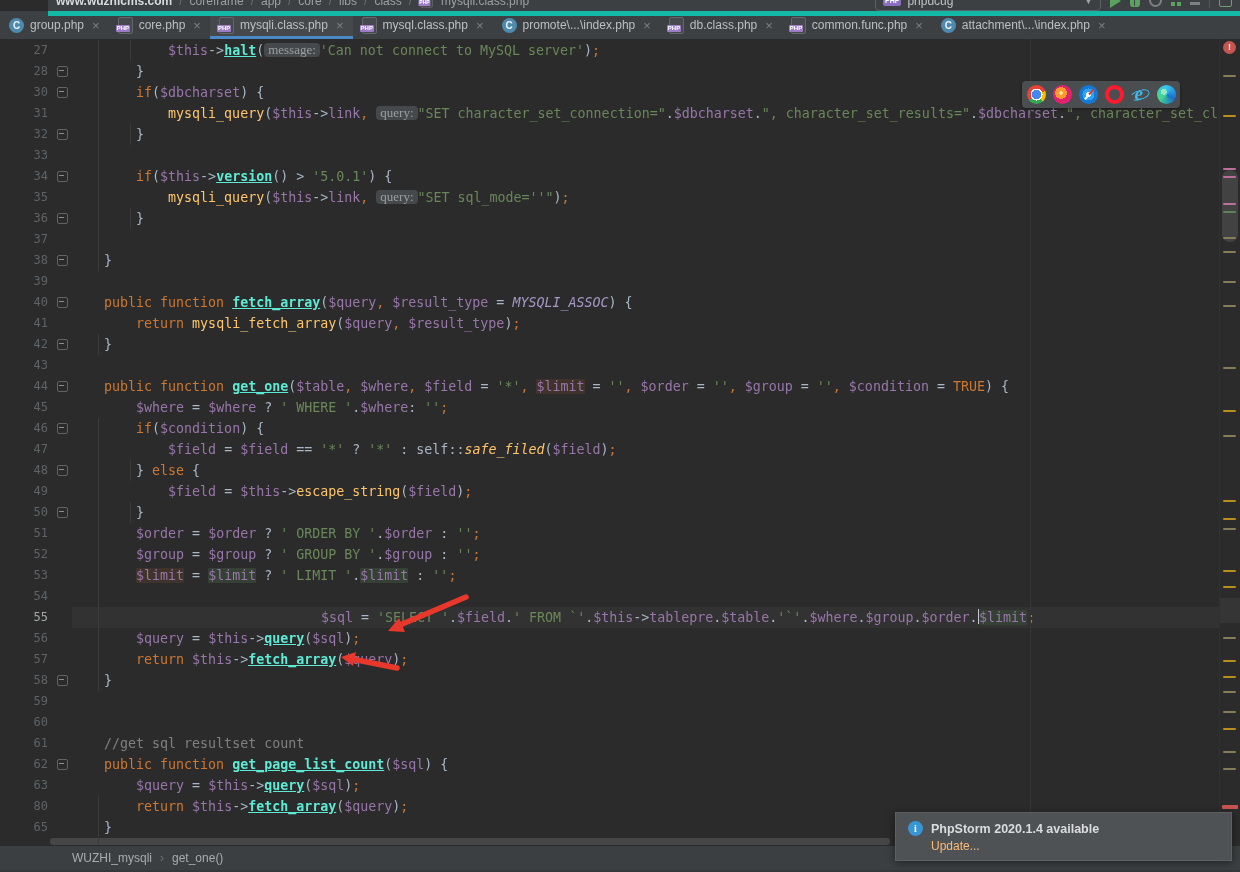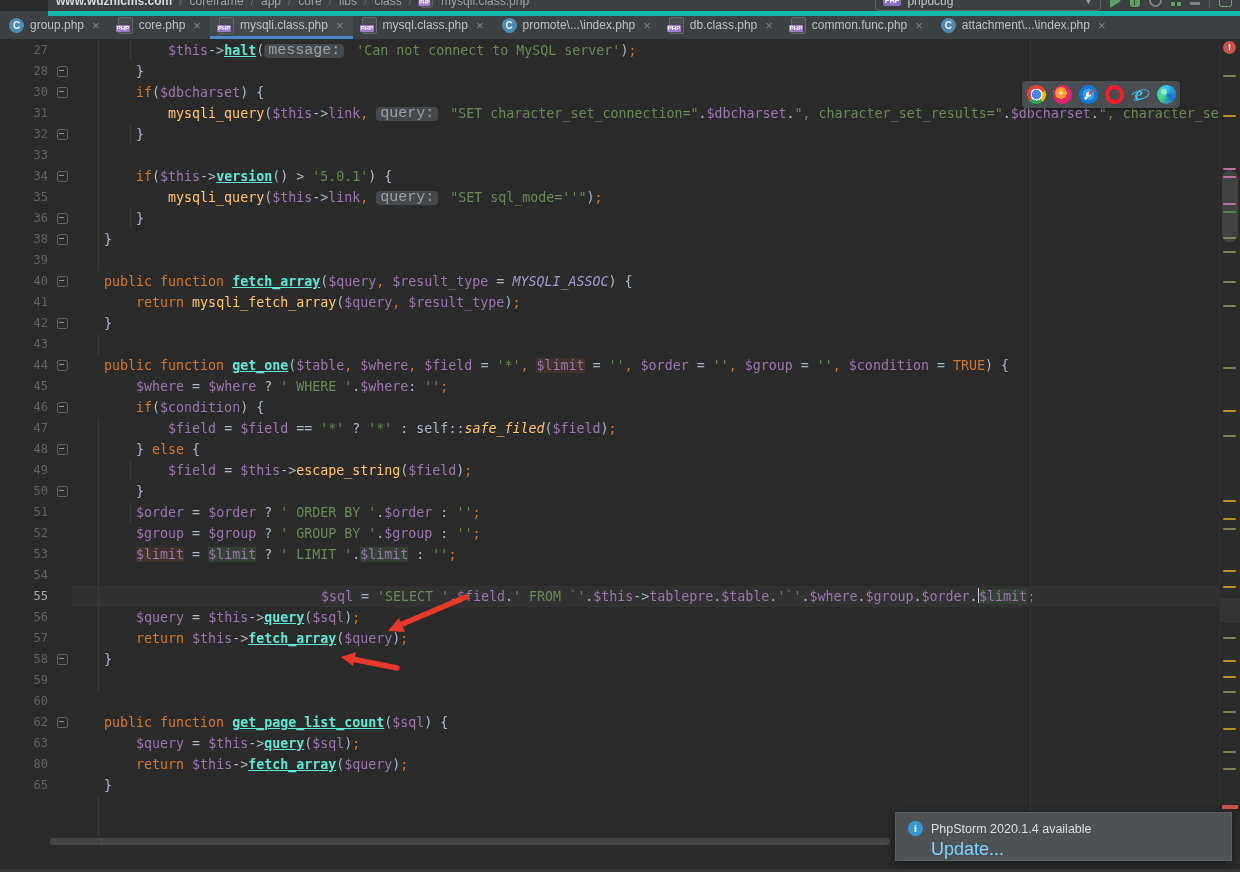--- a/index.html
+++ b/index.html
@@ -67,23 +67,23 @@
   .tk-k{color:#CC7832;}
   .tk-s{color:#6A8759;}
   .tk-v{color:#9876AA;}
   .tk-f{color:#FFC66D;}
   .tk-fb{color:#5eead4;font-weight:bold;text-decoration:underline;}
   .tk-fi{color:#FFC66D;font-style:italic;}
   .tk-c{color:#A598C5;font-style:italic;}
   .tk-m{color:#808080;}
   .hw{background:#40332B;border-radius:1px;}
   .hr{background:#344134;border-radius:1px;}
-  .tk-h{display:inline-block;background:#45494B;color:#9A9EA2;font-size:15px;
-        font-family:Liberation Mono, monospace;line-height:14px;padding:0 4px;border-radius:4px;
-        vertical-align:1px;margin-right:12px;}
+  .tk-h{display:inline-block;background:#45494B;color:#9A9EA2;font-size:13px;
+        font-family:Liberation Serif, serif;line-height:14px;padding:0 4px;border-radius:4px;
+        vertical-align:1px;margin-right:0;}
   .wavy,.wavyline{text-decoration-style:wavy;text-decoration-color:#4F8B4F;
         text-underline-offset:3px;text-decoration-skip-ink:none;}
   .caret-tk{display:inline-block;width:1.5px;height:15px;background:#C5C8CA;vertical-align:-2px;}
   .guide{position:absolute;width:1px;background:#3B3B3B;}
   .mguide{position:absolute;left:1030px;top:0;height:806px;width:1px;background:#363636;}
   .hscroll{position:absolute;left:50px;top:799px;width:840px;height:7px;
            background:rgba(169,169,169,0.22);border-radius:3px;}
 
   
   .stripe{position:absolute;top:39px;right:0;width:20px;height:806px;background:#2B2B2B;
@@ -127,22 +127,22 @@
   .crumb-sep{color:#6E7174;}
   .statusstrip{position:absolute;left:0;right:0;top:869px;height:3px;background:#353739;}
 
   
   .notif{position:absolute;left:895px;top:812px;width:337px;height:49px;background:#4E5254;
          border:1px solid #5C6062;box-shadow:0 2px 8px rgba(0,0,0,.45);z-index:5;
          padding:8px 10px 6px 12px;box-sizing:border-box;}
   .notif-row{display:flex;align-items:center;gap:8px;}
   .info-ic{width:15px;height:15px;border-radius:50%;background:#3896D3;color:#fff;text-align:center;
            font-size:10px;font-weight:bold;line-height:15px;font-family:"Liberation Serif",serif;flex:none;}
-  .notif-title{font-size:12.5px;font-weight:normal;color:#DADCDE;}
-  .notif-link{margin-left:23px;margin-top:3px;font-size:18px;color:#7dd3fc;display:inline-block;}
+  .notif-title{font-size:12.5px;font-weight:bold;color:#DADCDE;}
+  .notif-link{margin-left:23px;margin-top:3px;font-size:12px;color:#fdba74;display:inline-block;}
 </style>
 </head>
 <body>
 
 <div class="app">
 
   <div class="topbar">
     <div class="topbar-inner">
       <div class="nav-bc">
           <span class="nav-item nav-root">www.wuzhicms.com</span>
@@ -227,20 +227,21 @@
     <div class="hscroll"></div>
   <div class="row"><div class="num">27</div><div class="fold"></div><div class="code">            <span><span class="tk-v">$this</span><span class="tk-p">-&gt;</span><span class="tk-fb">halt</span><span class="tk-p">(</span><span class="tk-h">message:</span><span class="tk-s">'Can not connect to MySQL server'</span><span class="tk-p">)</span><span class="tk-k">;</span></span></div></div>
       <div class="row"><div class="num">28</div><div class="fold"><span class="fi"></span></div><div class="code">        <span><span class="tk-p">}</span></span></div></div>
       <div class="row"><div class="num">30</div><div class="fold"><span class="fi"></span></div><div class="code">        <span><span class="tk-k">if</span><span class="tk-p">(</span><span class="tk-v">$dbcharset</span><span class="tk-p">) {</span></span></div></div>
       <div class="row"><div class="num">31</div><div class="fold"></div><div class="code">            <span><span class="tk-f">mysqli_query</span><span class="tk-p">(</span><span class="tk-v">$this</span><span class="tk-p">-&gt;</span><span class="tk-v">link</span><span class="tk-k">,</span><span class="tk-p"> </span><span class="tk-h">query:</span><span class="tk-s">"SET character_set_connection="</span><span class="tk-p">.</span><span class="tk-v">$dbcharset</span><span class="tk-p">.</span><span class="tk-s">", character_set_results="</span><span class="tk-p">.</span><span class="tk-v">$dbcharset</span><span class="tk-p">.</span><span class="tk-s">", character_set_client="</span></span></div></div>
       <div class="row"><div class="num">32</div><div class="fold"><span class="fi"></span></div><div class="code">        <span><span class="tk-p">}</span></span></div></div>
       <div class="row"><div class="num">33</div><div class="fold"></div><div class="code"><span></span></div></div>
       <div class="row"><div class="num">34</div><div class="fold"><span class="fi"></span></div><div class="code">        <span><span class="tk-k">if</span><span class="tk-p">(</span><span class="tk-v">$this</span><span class="tk-p">-&gt;</span><span class="tk-fb">version</span><span class="tk-p">() &gt; </span><span class="tk-s">'5.0.1'</span><span class="tk-p">) {</span></span></div></div>
       <div class="row"><div class="num">35</div><div class="fold"></div><div class="code">            <span><span class="tk-f">mysqli_query</span><span class="tk-p">(</span><span class="tk-v">$this</span><span class="tk-p">-&gt;</span><span class="tk-v">link</span><span class="tk-k">,</span><span class="tk-p"> </span><span class="tk-h">query:</span><span class="tk-s">"SET sql_mode=''"</span><span class="tk-p">)</span><span class="tk-k">;</span></span></div></div>
       <div class="row"><div class="num">36</div><div class="fold"><span class="fi"></span></div><div class="code">        <span><span class="tk-p">}</span></span></div></div>
+      <div class="row"><div class="num">37</div><div class="fold"></div><div class="code"><span></span></div></div>
       <div class="row"><div class="num">38</div><div class="fold"><span class="fi"></span></div><div class="code">    <span><span class="tk-p">}</span></span></div></div>
       <div class="row"><div class="num">39</div><div class="fold"></div><div class="code"><span></span></div></div>
       <div class="row"><div class="num">40</div><div class="fold"><span class="fi"></span></div><div class="code">    <span><span class="tk-k">public function </span><span class="tk-fb">fetch_array</span><span class="tk-p">(</span><span class="tk-v">$query</span><span class="tk-k">,</span><span class="tk-p"> </span><span class="tk-v">$result_type</span><span class="tk-p"> = </span><span class="tk-c">MYSQLI_ASSOC</span><span class="tk-p">) {</span></span></div></div>
       <div class="row"><div class="num">41</div><div class="fold"></div><div class="code">        <span><span class="tk-k">return</span><span class="tk-p"> </span><span class="tk-f">mysqli_fetch_array</span><span class="tk-p">(</span><span class="tk-v">$query</span><span class="tk-k">,</span><span class="tk-p"> </span><span class="tk-v">$result_type</span><span class="tk-p">)</span><span class="tk-k">;</span></span></div></div>
       <div class="row"><div class="num">42</div><div class="fold"><span class="fi"></span></div><div class="code">    <span><span class="tk-p">}</span></span></div></div>
       <div class="row"><div class="num">43</div><div class="fold"></div><div class="code"><span></span></div></div>
       <div class="row"><div class="num">44</div><div class="fold"><span class="fi"></span></div><div class="code">    <span><span class="tk-k">public function </span><span class="tk-fb">get_one</span><span class="tk-p">(</span><span class="tk-v">$table</span><span class="tk-k">,</span><span class="tk-p"> </span><span class="tk-v">$where</span><span class="tk-k">,</span><span class="tk-p"> </span><span class="tk-v">$field</span><span class="tk-p"> = </span><span class="tk-s">'*'</span><span class="tk-k">,</span><span class="tk-p"> </span><span class="tk-v hw">$limit</span><span class="tk-p"> = </span><span class="tk-s">''</span><span class="tk-k">,</span><span class="tk-p"> </span><span class="tk-v">$order</span><span class="tk-p"> = </span><span class="tk-s">''</span><span class="tk-k">,</span><span class="tk-p"> </span><span class="tk-v">$group</span><span class="tk-p"> = </span><span class="tk-s">''</span><span class="tk-k">,</span><span class="tk-p"> </span><span class="tk-v">$condition</span><span class="tk-p"> = </span><span class="tk-k">TRUE</span><span class="tk-p">) {</span></span></div></div>
       <div class="row"><div class="num">45</div><div class="fold"></div><div class="code">        <span class="wavyline"><span class="tk-v">$where</span><span class="tk-p"> = </span><span class="tk-v">$where</span><span class="tk-p"> ? </span><span class="tk-s">' WHERE '</span><span class="tk-p">.</span><span class="tk-v">$where</span><span class="tk-p">: </span><span class="tk-s">''</span><span class="tk-k">;</span></span></div></div>
       <div class="row"><div class="num">46</div><div class="fold"><span class="fi"></span></div><div class="code">        <span><span class="tk-k">if</span><span class="tk-p">(</span><span class="tk-v">$condition</span><span class="tk-p">) {</span></span></div></div>
       <div class="row"><div class="num">47</div><div class="fold"></div><div class="code">            <span><span class="tk-v">$field</span><span class="tk-p"> = </span><span class="tk-v">$field</span><span class="tk-p"> == </span><span class="tk-s">'*'</span><span class="tk-p"> ? </span><span class="tk-s">'*'</span><span class="tk-p"> : self</span><span class="tk-p">::</span><span class="tk-fi">safe_filed</span><span class="tk-p">(</span><span class="tk-v">$field</span><span class="tk-p">)</span><span class="tk-k">;</span></span></div></div>
@@ -250,20 +251,21 @@
       <div class="row"><div class="num">51</div><div class="fold"></div><div class="code">        <span><span class="tk-v">$order</span><span class="tk-p"> = </span><span class="tk-v">$order</span><span class="tk-p"> ? </span><span class="tk-s">' ORDER BY '</span><span class="tk-p">.</span><span class="tk-v">$order</span><span class="tk-p"> : </span><span class="tk-s">''</span><span class="tk-k">;</span></span></div></div>
       <div class="row"><div class="num">52</div><div class="fold"></div><div class="code">        <span><span class="tk-v">$group</span><span class="tk-p"> = </span><span class="tk-v">$group</span><span class="tk-p"> ? </span><span class="tk-s">' GROUP BY '</span><span class="tk-p">.</span><span class="tk-v">$group</span><span class="tk-p"> : </span><span class="tk-s">''</span><span class="tk-k">;</span></span></div></div>
       <div class="row"><div class="num">53</div><div class="fold"></div><div class="code">        <span><span class="tk-v hw">$limit</span><span class="tk-p"> = </span><span class="tk-v hr">$limit</span><span class="tk-p"> ? </span><span class="tk-s">' LIMIT '</span><span class="tk-p">.</span><span class="tk-v hr">$limit</span><span class="tk-p"> : </span><span class="tk-s">''</span><span class="tk-k">;</span></span></div></div>
       <div class="row"><div class="num">54</div><div class="fold"></div><div class="code"><span></span></div></div>
       <div class="row cur"><div class="num">55</div><div class="fold"></div><div class="code">        <span><span class="tk-v">$sql</span><span class="tk-p"> = </span><span class="tk-s">'SELECT '</span><span class="tk-p">.</span><span class="tk-v">$field</span><span class="tk-p">.</span><span class="tk-s">' FROM `'</span><span class="tk-p">.</span><span class="tk-v">$this</span><span class="tk-p">-&gt;</span><span class="tk-v">tablepre</span><span class="tk-p">.</span><span class="tk-v">$table</span><span class="tk-p">.</span><span class="tk-s">'`'</span><span class="tk-p">.</span><span class="tk-v">$where</span><span class="tk-p">.</span><span class="tk-v">$group</span><span class="tk-p">.</span><span class="tk-v">$order</span><span class="tk-p">.</span><span class="caret-tk"></span><span class="tk-v hr">$limit</span><span class="tk-k">;</span></span></div></div>
       <div class="row"><div class="num">56</div><div class="fold"></div><div class="code">        <span><span class="tk-v">$query</span><span class="tk-p"> = </span><span class="tk-v">$this</span><span class="tk-p">-&gt;</span><span class="tk-fb">query</span><span class="tk-p">(</span><span class="tk-v">$sql</span><span class="tk-p">)</span><span class="tk-k">;</span></span></div></div>
       <div class="row"><div class="num">57</div><div class="fold"></div><div class="code">        <span><span class="tk-k">return</span><span class="tk-p"> </span><span class="tk-v">$this</span><span class="tk-p">-&gt;</span><span class="tk-fb">fetch_array</span><span class="tk-p">(</span><span class="tk-v">$query</span><span class="tk-p">)</span><span class="tk-k">;</span></span></div></div>
       <div class="row"><div class="num">58</div><div class="fold"><span class="fi"></span></div><div class="code">    <span><span class="tk-p">}</span></span></div></div>
       <div class="row"><div class="num">59</div><div class="fold"></div><div class="code"><span></span></div></div>
       <div class="row"><div class="num">60</div><div class="fold"></div><div class="code"><span></span></div></div>
+      <div class="row"><div class="num">61</div><div class="fold"></div><div class="code">    <span><span class="tk-m">//get sql </span><span class="tk-m wavy">resultset</span><span class="tk-m"> count</span></span></div></div>
       <div class="row"><div class="num">62</div><div class="fold"><span class="fi"></span></div><div class="code">    <span><span class="tk-k">public function </span><span class="tk-fb">get_page_list_count</span><span class="tk-p">(</span><span class="tk-v">$sql</span><span class="tk-p">) {</span></span></div></div>
       <div class="row"><div class="num">63</div><div class="fold"></div><div class="code">        <span><span class="tk-v">$query</span><span class="tk-p"> = </span><span class="tk-v">$this</span><span class="tk-p">-&gt;</span><span class="tk-fb">query</span><span class="tk-p">(</span><span class="tk-v">$sql</span><span class="tk-p">)</span><span class="tk-k">;</span></span></div></div>
       <div class="row"><div class="num">80</div><div class="fold"></div><div class="code">        <span><span class="tk-k">return</span><span class="tk-p"> </span><span class="tk-v">$this</span><span class="tk-p">-&gt;</span><span class="tk-fb">fetch_array</span><span class="tk-p">(</span><span class="tk-v">$query</span><span class="tk-p">)</span><span class="tk-k">;</span></span></div></div>
       <div class="row"><div class="num">65</div><div class="fold"></div><div class="code">    <span><span class="tk-p">}</span></span></div></div>
       <div class="guide" style="left: 98px; top: 1px; height: 231px;"></div>
       <div class="guide" style="left: 98px; top: 295px; height: 21px;"></div>
       <div class="guide" style="left: 98px; top: 379px; height: 273px;"></div>
       <div class="guide" style="left: 98px; top: 757px; height: 49px;"></div>
       <div class="guide" style="left: 130px; top: 1px; height: 21px;"></div>
       <div class="guide" style="left: 130px; top: 85px; height: 21px;"></div>
@@ -314,20 +316,25 @@
       <span class="bicon bi-edge"></span>
     </div>
 
   <svg class="arrows" viewBox="0 0 1240 872">
       <line x1="466" y1="597" x2="400" y2="625" stroke="#E8372B" stroke-width="5.5" stroke-linecap="round"></line>
       <polygon points="388,631 399,618 405,632" fill="#E8372B"></polygon>
       <line x1="397" y1="668" x2="352" y2="659" stroke="#E8372B" stroke-width="5.5" stroke-linecap="round"></line>
       <polygon points="341,657 356,652 353,666" fill="#E8372B"></polygon>
     </svg>
 
+  <div class="crumbbar">
+      <span class="crumb">WUZHI_mysqli</span>
+      <span class="crumb-sep">›</span>
+      <span class="crumb">get_one()</span>
+    </div>
   <div class="statusstrip"></div>
 
   <div class="notif">
     <div class="notif-row">
       <span class="info-ic">i</span>
       <span class="notif-title">PhpStorm 2020.1.4 available</span>
     </div>
     <span class="notif-link">Update...</span>
   </div>
 

